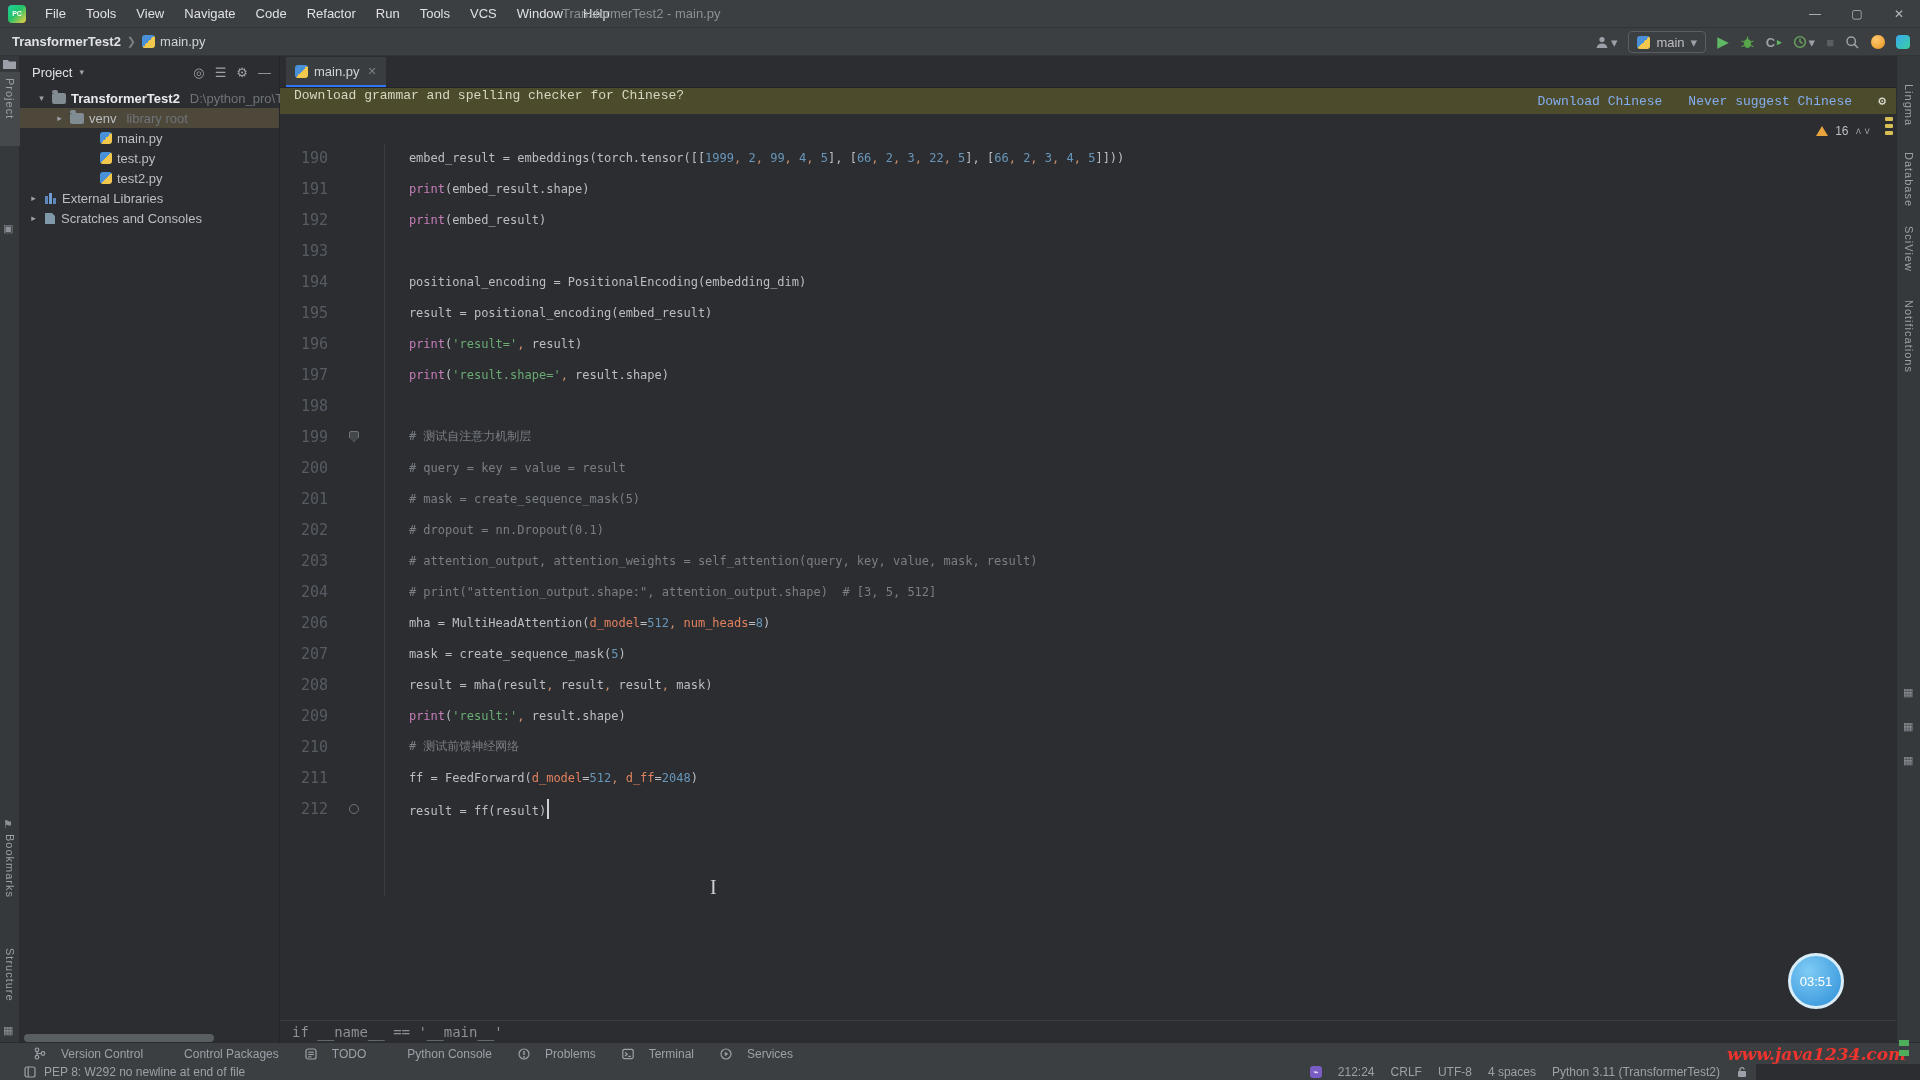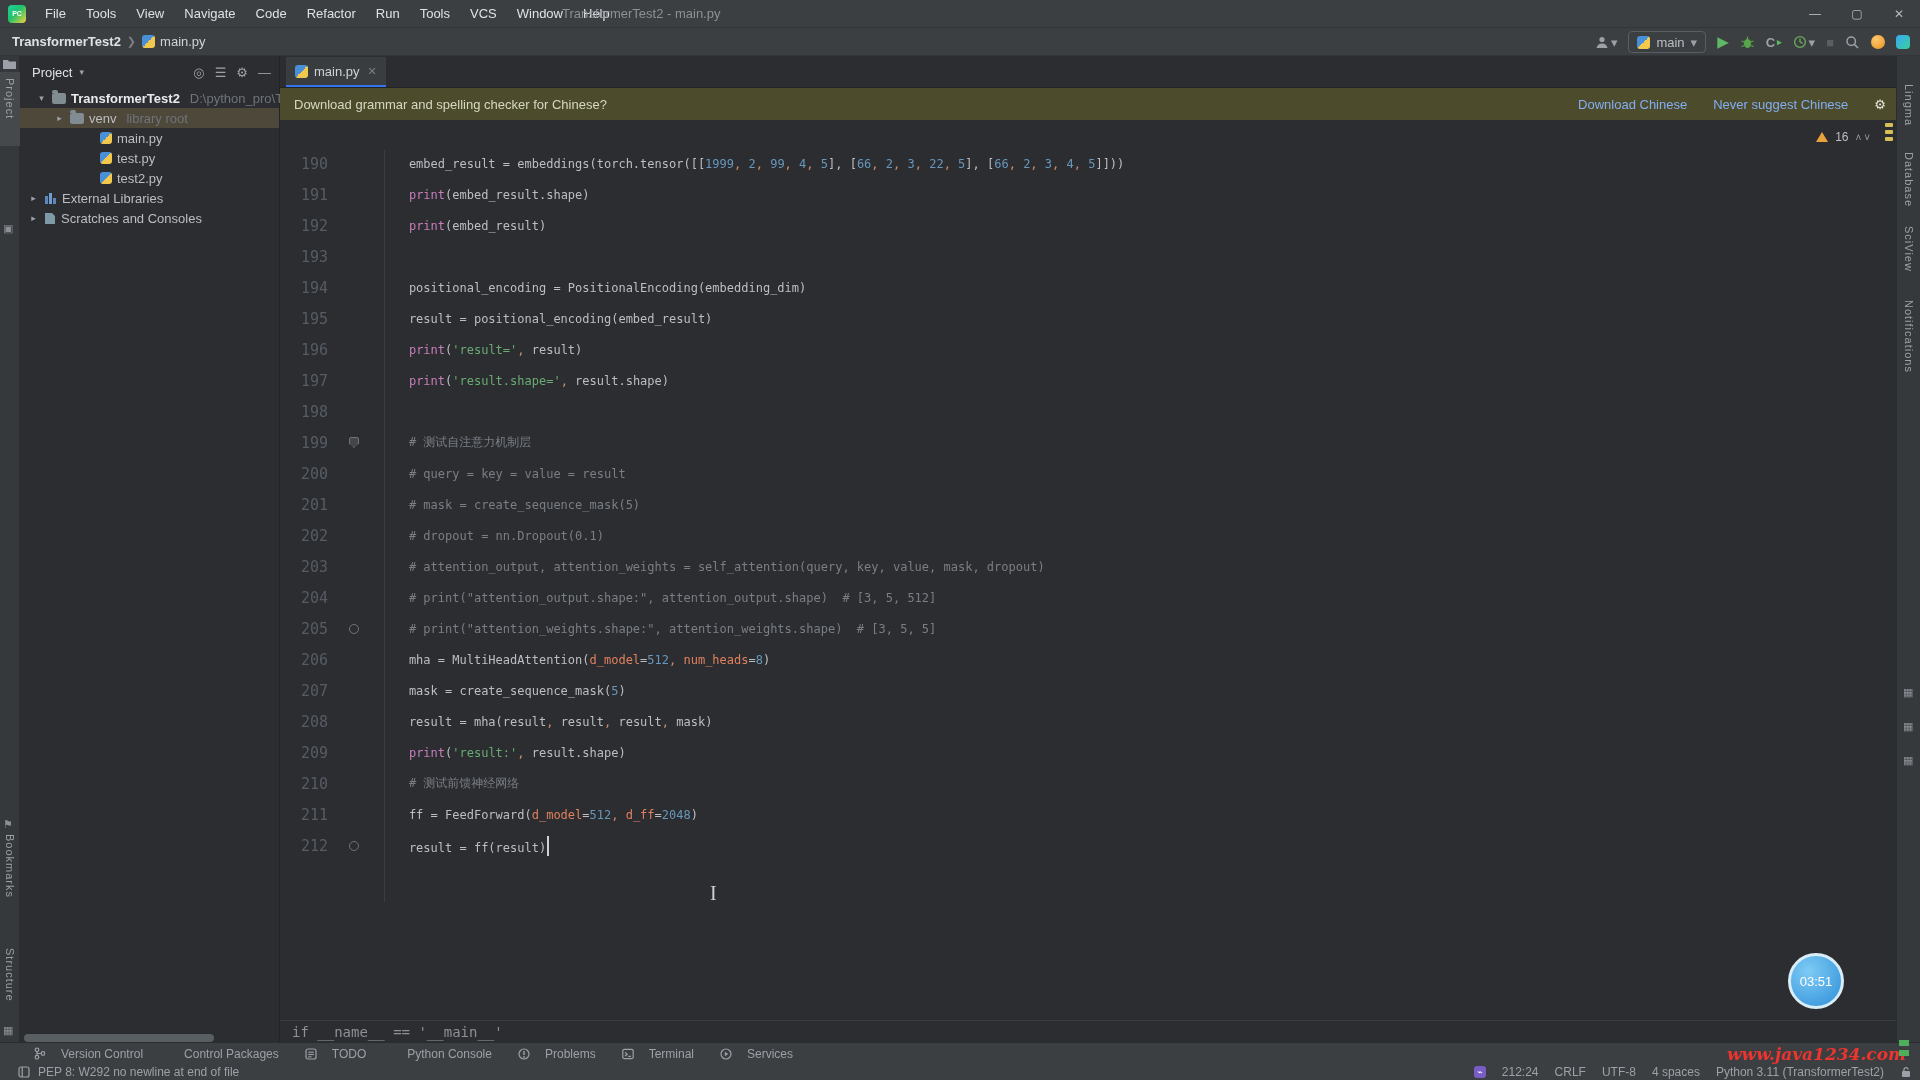--- a/index.html
+++ b/index.html
@@ -71,22 +71,22 @@
   .panel-hscroll { position:absolute; left:4px; bottom:0px; width:190px; height:8px; border-radius:4px; background:#595e62; }
 
   
   #editor-col { flex:1; display:flex; flex-direction:column; background:#2b2d30; position:relative; min-width:0; }
   #tabbar { height:32px; display:flex; align-items:flex-end; border-bottom:1px solid #222427; background:#2b2d30; }
   .tab { height:30px; margin-left:6px; display:flex; align-items:center; gap:6px; padding:0 9px;
     background:#3a3d40; border-bottom:2px solid #3574f0; font-size:13px; color:#cfd2d6; }
   .tab-close { color:#7a7e85; font-size:11px; margin-left:2px; }
 
   
-  #banner { height:32px; background:#4c4b2c; display:flex; align-items:center; padding:0 10px 0 14px;
-    font-size:13px; color:#d6d8c2; }
+  #banner { height:26px; background:#4c4b2c; display:flex; padding:0 10px 0 14px;
+    font-size:13px; color:#d6d8c2;font-family:Liberation Mono, monospace; }
   .banner-links { margin-left:auto; display:flex; align-items:center; gap:26px; }
   .banner-link { color:#84aef2; font-size:13px; }
   .banner-gear { color:#e4e6da; font-size:13px; }
 
   
   #code-scroll { flex:1; position:relative; overflow:hidden;
     font-family:"DejaVu Sans Mono","Liberation Mono",monospace; }
   #code-lines { padding-top:28px; }
   .code-row { height:31px; display:flex; align-items:center; white-space:pre; }
   .gutter-cell { width:48px; flex:0 0 auto; text-align:right; font-size:15px; color:#575c64; }
@@ -109,22 +109,22 @@
     font-size:20px; color:#cdd0d4; }
 
   
   #sticky-line { height:22px; border-top:1px solid #3a3d40; background:#2b2d30; display:flex; align-items:center;
     padding-left:12px; font-family:"DejaVu Sans Mono","Liberation Mono",monospace; font-size:14px; color:#8c9097; }
 
   
   #toolwindow-bar { position:absolute; left:0; top:1042px; width:1920px; height:22px; background:#3c3f41;
     border-top:1px solid #2a2c2f; display:flex; align-items:center; gap:26px; padding-left:34px; }
   .tw-item { display:flex; align-items:center; gap:15px; font-size:12px; color:#9da0a8; }
-  #statusbar { position:absolute; left:0; top:1064px; width:1920px; height:16px; background:#3c3f41;
-    display:flex; align-items:center; font-size:12px; color:#9da0a8; padding:0 8px 0 18px; }
+  #statusbar { position:absolute; left:0; top:1064px; width:1756px; height:16px; background:#3c3f41;
+    display:flex; align-items:center; font-size:12px; color:#9da0a8; padding:0 8px 0 24px; }
   .sb-left { display:flex; align-items:center; gap:8px; }
   .sb-right { margin-left:auto; display:flex; align-items:center; gap:16px; }
   .purple-ic { width:12px; height:12px; border-radius:3px; background:#7a5cc5; color:#fff; font-size:9px;
     display:flex; align-items:center; justify-content:center; }
 
   
   #watermark { position:absolute; right:14px; top:1044px; font-family:"DejaVu Serif",serif;
     font-style:italic; font-weight:bold; font-size:17px; color:#ed342e; z-index:30; }
   #rec-timer { position:absolute; left:1788px; top:953px; width:56px; height:56px; border-radius:50%;
     background:radial-gradient(circle at 35% 30%,#7ecbf5,#2e8fd8); border:3px solid #d9edf8;
@@ -317,23 +317,22 @@
             <div class="code-row"><div class="gutter-cell">193</div><div class="gutter-mark"></div><div class="code-text"></div></div>
             <div class="code-row"><div class="gutter-cell">194</div><div class="gutter-mark"></div><div class="code-text"><span class="tk-p">    positional_encoding = PositionalEncoding(embedding_dim)</span></div></div>
             <div class="code-row"><div class="gutter-cell">195</div><div class="gutter-mark"></div><div class="code-text"><span class="tk-p">    result = positional_encoding(embed_result)</span></div></div>
             <div class="code-row"><div class="gutter-cell">196</div><div class="gutter-mark"></div><div class="code-text"><span class="tk-p">    </span><span class="tk-f">print</span><span class="tk-p">(</span><span class="tk-s">'result='</span><span class="tk-m">, </span><span class="tk-p">result)</span></div></div>
             <div class="code-row"><div class="gutter-cell">197</div><div class="gutter-mark"></div><div class="code-text"><span class="tk-p">    </span><span class="tk-f">print</span><span class="tk-p">(</span><span class="tk-s">'result.shape='</span><span class="tk-m">, </span><span class="tk-p">result.shape)</span></div></div>
             <div class="code-row"><div class="gutter-cell">198</div><div class="gutter-mark"></div><div class="code-text"></div></div>
             <div class="code-row"><div class="gutter-cell">199</div><div class="gutter-mark"><span class="gm-shield"></span></div><div class="code-text"><span class="tk-c">    # 测试自注意力机制层</span></div></div>
             <div class="code-row"><div class="gutter-cell">200</div><div class="gutter-mark"></div><div class="code-text"><span class="tk-c">    # query = key = value = result</span></div></div>
             <div class="code-row"><div class="gutter-cell">201</div><div class="gutter-mark"></div><div class="code-text"><span class="tk-c">    # mask = create_sequence_mask(5)</span></div></div>
             <div class="code-row"><div class="gutter-cell">202</div><div class="gutter-mark"></div><div class="code-text"><span class="tk-c">    # dropout = nn.Dropout(0.1)</span></div></div>
-            <div class="code-row"><div class="gutter-cell">203</div><div class="gutter-mark"></div><div class="code-text"><span class="tk-c">    # attention_output, attention_weights = self_attention(query, key, value, mask, dropout)</span></div></div>
+            <div class="code-row"><div class="gutter-cell">203</div><div class="gutter-mark"></div><div class="code-text"><span class="tk-c">    # attention_output, attention_weights = self_attention(query, key, value, mask, result)</span></div></div>
             <div class="code-row"><div class="gutter-cell">204</div><div class="gutter-mark"></div><div class="code-text"><span class="tk-c">    # print("attention_output.shape:", attention_output.shape)  # [3, 5, 512]</span></div></div>
-            <div class="code-row"><div class="gutter-cell">205</div><div class="gutter-mark"><span class="gm-circle"></span></div><div class="code-text"><span class="tk-c">    # print("attention_weights.shape:", attention_weights.shape)  # [3, 5, 5]</span></div></div>
             <div class="code-row"><div class="gutter-cell">206</div><div class="gutter-mark"></div><div class="code-text"><span class="tk-p">    mha = MultiHeadAttention(</span><span class="tk-a">d_model</span><span class="tk-p">=</span><span class="tk-n">512</span><span class="tk-m">, </span><span class="tk-a">num_heads</span><span class="tk-p">=</span><span class="tk-n">8</span><span class="tk-p">)</span></div></div>
             <div class="code-row"><div class="gutter-cell">207</div><div class="gutter-mark"></div><div class="code-text"><span class="tk-p">    mask = create_sequence_mask(</span><span class="tk-n">5</span><span class="tk-p">)</span></div></div>
             <div class="code-row"><div class="gutter-cell">208</div><div class="gutter-mark"></div><div class="code-text"><span class="tk-p">    result = mha(result</span><span class="tk-m">, </span><span class="tk-p">result</span><span class="tk-m">, </span><span class="tk-p">result</span><span class="tk-m">, </span><span class="tk-p">mask)</span></div></div>
             <div class="code-row"><div class="gutter-cell">209</div><div class="gutter-mark"></div><div class="code-text"><span class="tk-p">    </span><span class="tk-f">print</span><span class="tk-p">(</span><span class="tk-s">'result:'</span><span class="tk-m">, </span><span class="tk-p">result.shape)</span></div></div>
             <div class="code-row"><div class="gutter-cell">210</div><div class="gutter-mark"></div><div class="code-text"><span class="tk-c">    # 测试前馈神经网络</span></div></div>
             <div class="code-row"><div class="gutter-cell">211</div><div class="gutter-mark"></div><div class="code-text"><span class="tk-p">    ff = FeedForward(</span><span class="tk-a">d_model</span><span class="tk-p">=</span><span class="tk-n">512</span><span class="tk-m">, </span><span class="tk-a">d_ff</span><span class="tk-p">=</span><span class="tk-n">2048</span><span class="tk-p">)</span></div></div>
             <div class="code-row"><div class="gutter-cell">212</div><div class="gutter-mark"><span class="gm-circle"></span></div><div class="code-text"><span class="tk-p">    result = ff(result)</span><span class="caret"></span></div></div>
           </div>
         <div id="inspect-widget">
           <span class="warn-tri"></span>

